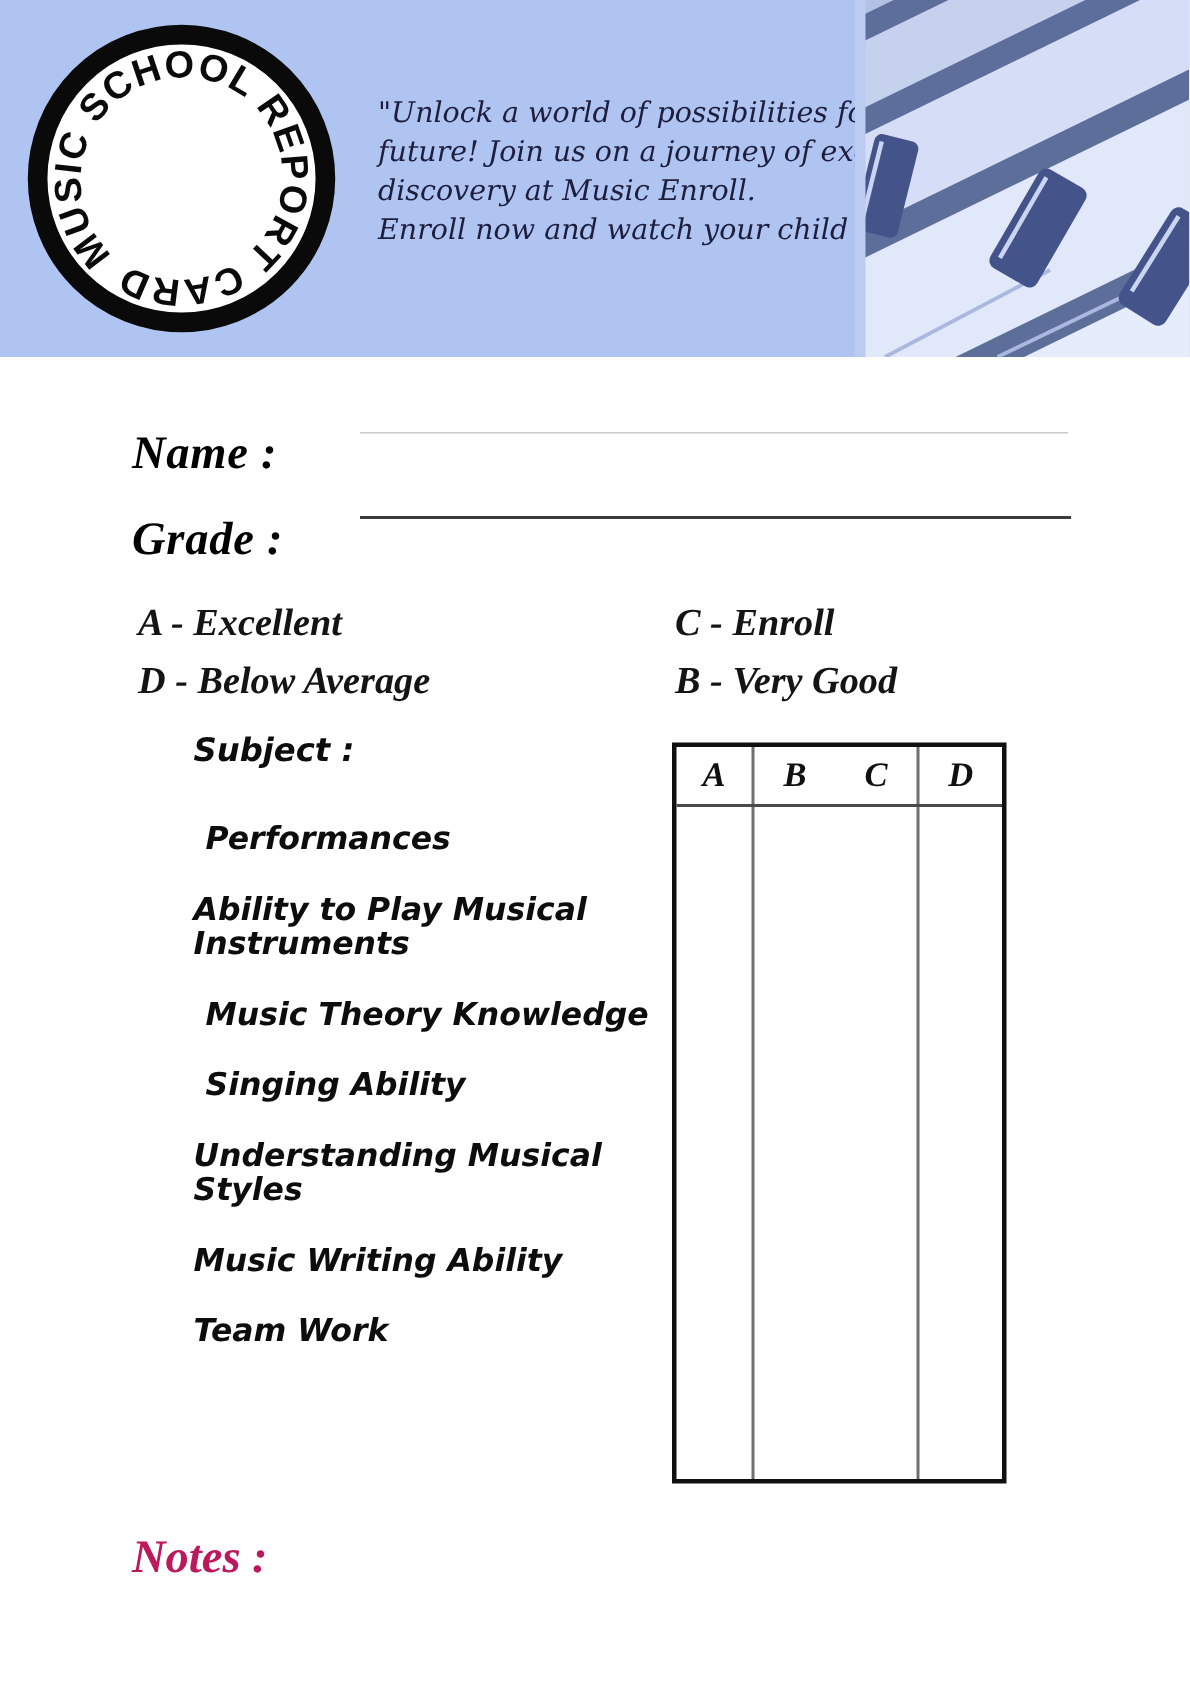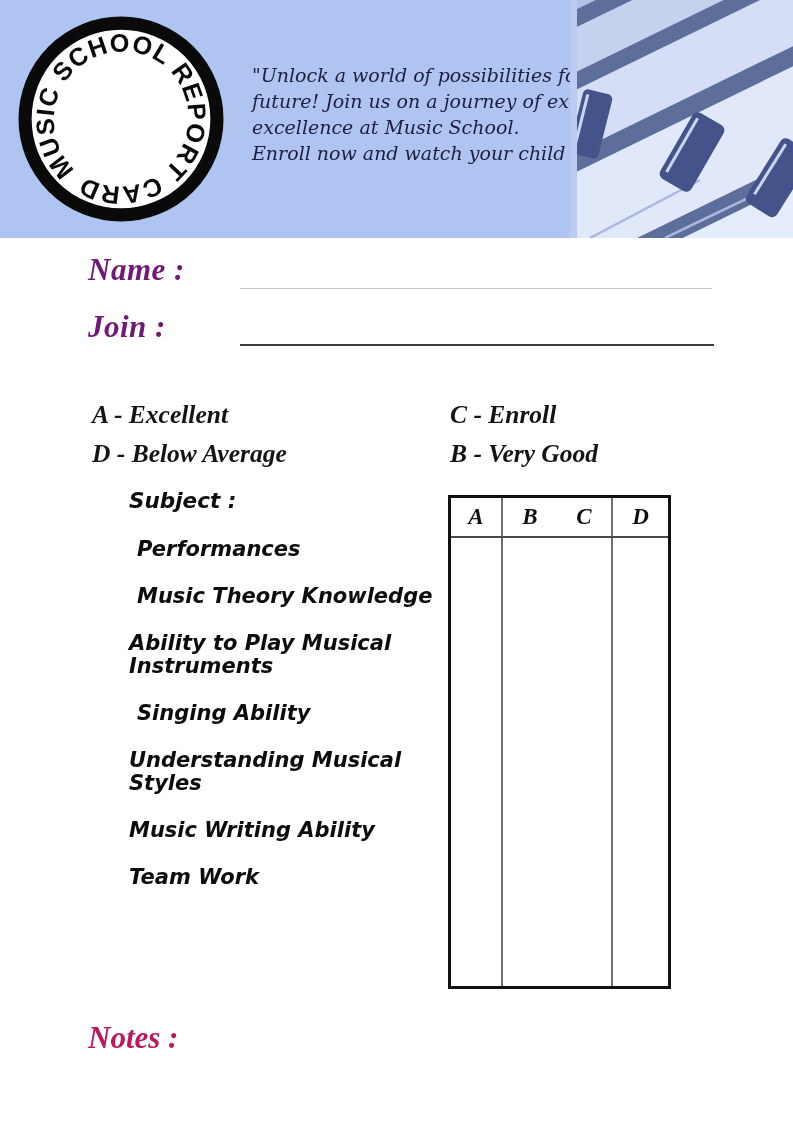--- a/index.html
+++ b/index.html
@@ -24,21 +24,21 @@
     font-size:19px; line-height:26px; color:#1d1e3e;
   }
   .quote div { white-space:nowrap; }
   .piano {
     position:absolute; left:570px; top:0; width:223px; height:238px;
   }
 
   
   .field-label {
     position:absolute; left:88px; font-style:italic; font-weight:bold;
-    font-size:31px; color:#701a75; letter-spacing:0.5px;
+    font-size:31px; color:#000000; letter-spacing:0.5px;margin-top:32px;
   }
   .name-label  { top:252px; }
   .grade-label { top:309px; }
   .write-line { position:absolute; height:14px; }
   .name-line  { left:240px; top:274px; width:472px; border-bottom:1px solid #c9c9c9; }
   .grade-line { left:240px; top:330px; width:474px; border-bottom:2px solid #3c3c3c; }
 
   
   .legend {
     position:absolute; left:92px; top:388px;
@@ -47,21 +47,21 @@
     line-height:30px;
     margin-top:12px;
   }
 
   
   .subjects {
     position:absolute; left:129px; top:489px; width:318px;
     font-family:"DejaVu Sans", sans-serif; font-weight:bold; font-style:italic;
     font-size:21px; line-height:23px; color:#0d0d0d;
   }
-  .subject-heading { margin-bottom:26px; font-size:21.5px; }
+  .subject-heading { margin-bottom:36px; font-size:21.5px; }
   .subject-item { margin-bottom:24px; white-space:pre-line; }
   .subject-item.indent { margin-left:8px; }
 
   
   .gtable {
     position:absolute; left:448px; top:495px; width:217px; height:488px;
     border:3px solid #101010; background:#ffffff;
     display:flex; flex-direction:column;
   }
   .gtable-head {
@@ -98,21 +98,21 @@
         </defs>
         <text>
           <textPath href="#logo-circle-path" startOffset="0">MUSIC SCHOOL REPORT CARD</textPath>
         </text>
       </svg>
     </div>
 
     <div class="quote">
       <div>"Unlock a world of possibilities for your child's</div>
       <div>future! Join us on a journey of excellence and</div>
-      <div>excellence at Music School.</div>
+      <div>discovery at Music Enroll.</div>
       <div>Enroll now and watch your child thrive!"</div>
     </div>
 
     <div class="piano">
       <svg viewBox="0 0 223 238" width="223" height="238">
 
         <g transform="rotate(-26 108 119)">
           <rect x="-140" y="-180" width="520" height="640" fill="#5e6e9b"></rect>
           <rect x="-140" y="-132" width="520" height="22" fill="#8b9bc4"></rect>
           <rect x="-140" y="-96" width="520" height="26" fill="#9fafd5"></rect>
@@ -140,36 +140,36 @@
         </g>
 
         <rect x="0" y="0" width="7" height="238" fill="#bccbf2"></rect>
       </svg>
     </div>
   </div>
 
   <div class="field-label name-label">Name :</div>
   <div class="write-line name-line"></div>
 
-  <div class="field-label grade-label">Join :</div>
+  <div class="field-label grade-label">Grade :</div>
   <div class="write-line grade-line"></div>
 
   <div class="legend">
     <span>A - Excellent</span>
     <span>C - Enroll</span>
     <span>D - Below Average</span>
     <span>B - Very Good</span>
   </div>
 
   <div class="subjects">
     <div class="subject-heading">Subject :</div>
     <div class="subject-item indent">Performances</div>
-    <div class="subject-item indent">Music Theory Knowledge</div>
     <div class="subject-item">Ability to Play Musical
 Instruments</div>
+    <div class="subject-item indent">Music Theory Knowledge</div>
     <div class="subject-item indent">Singing Ability</div>
     <div class="subject-item">Understanding Musical
 Styles</div>
     <div class="subject-item">Music Writing Ability</div>
     <div class="subject-item">Team Work</div>
   </div>
 
   <div class="gtable">
     <div class="gtable-head">
       <div class="hc b1">A</div>

